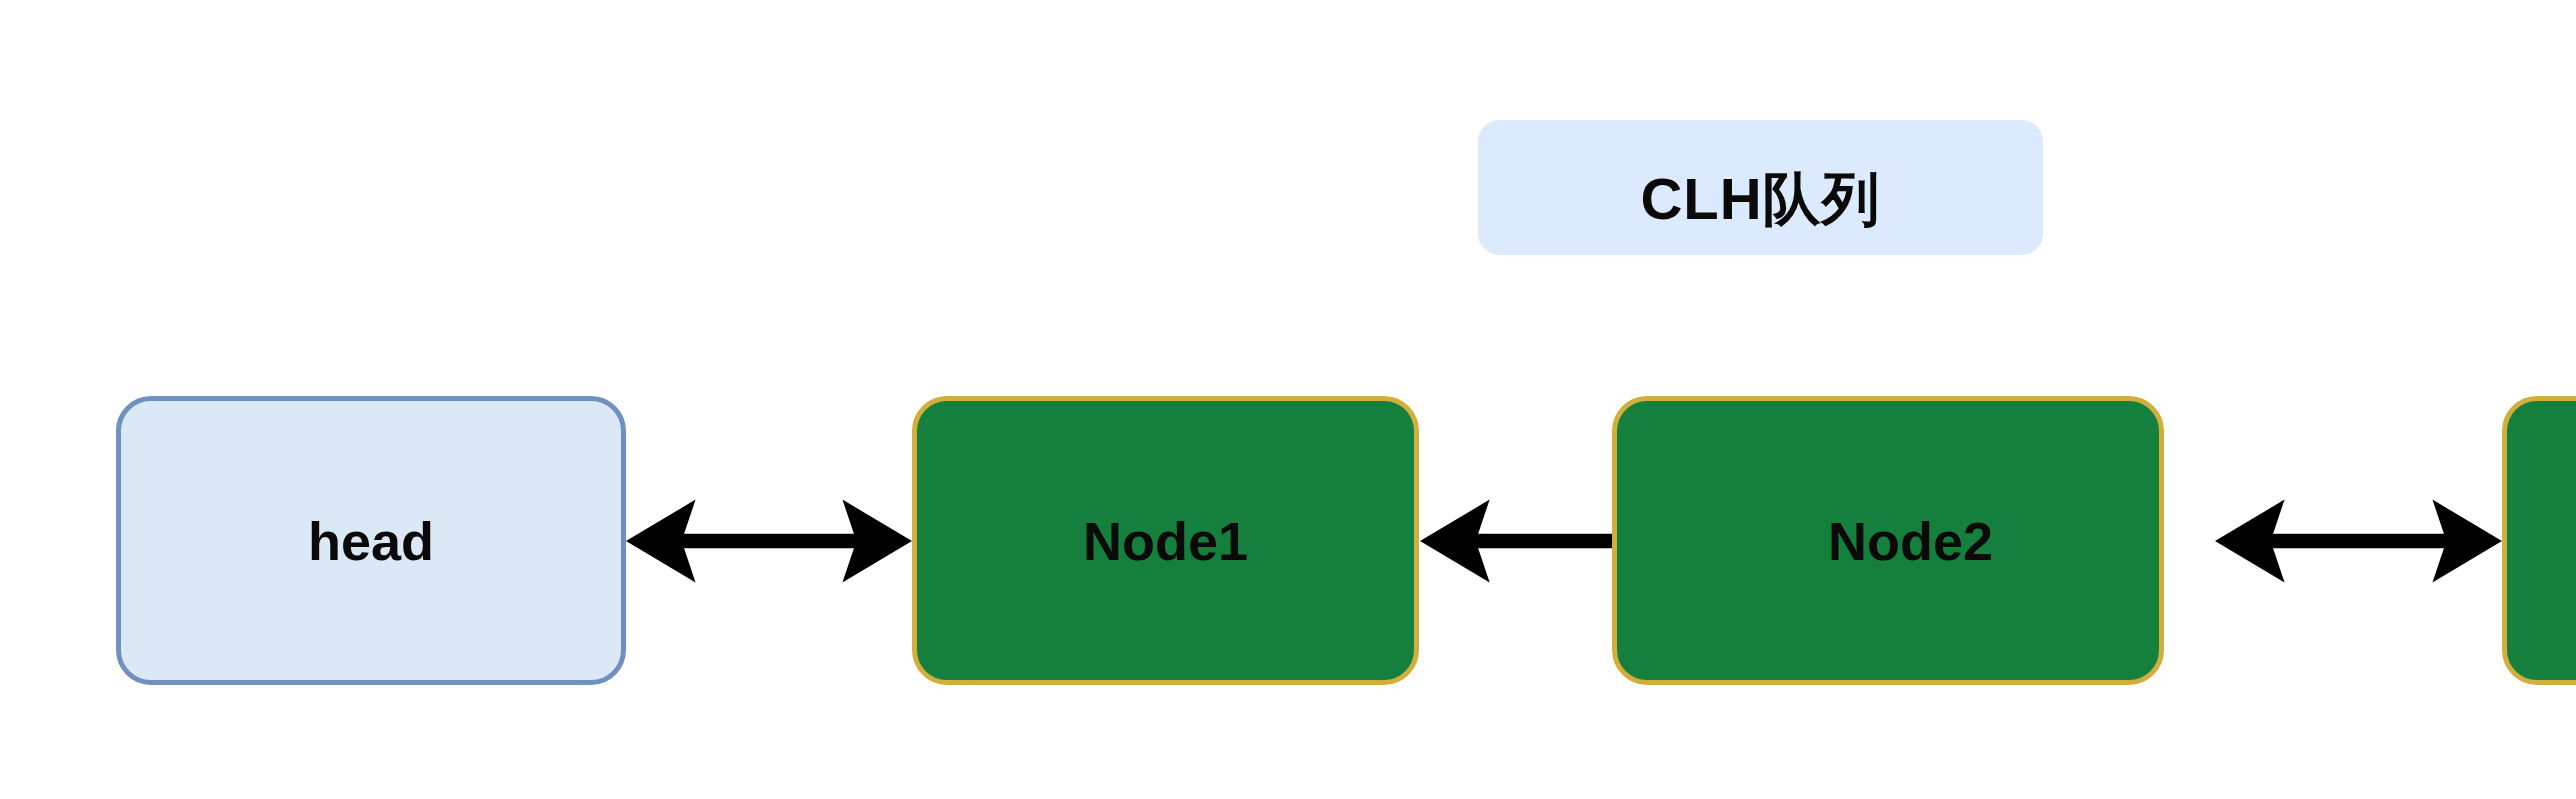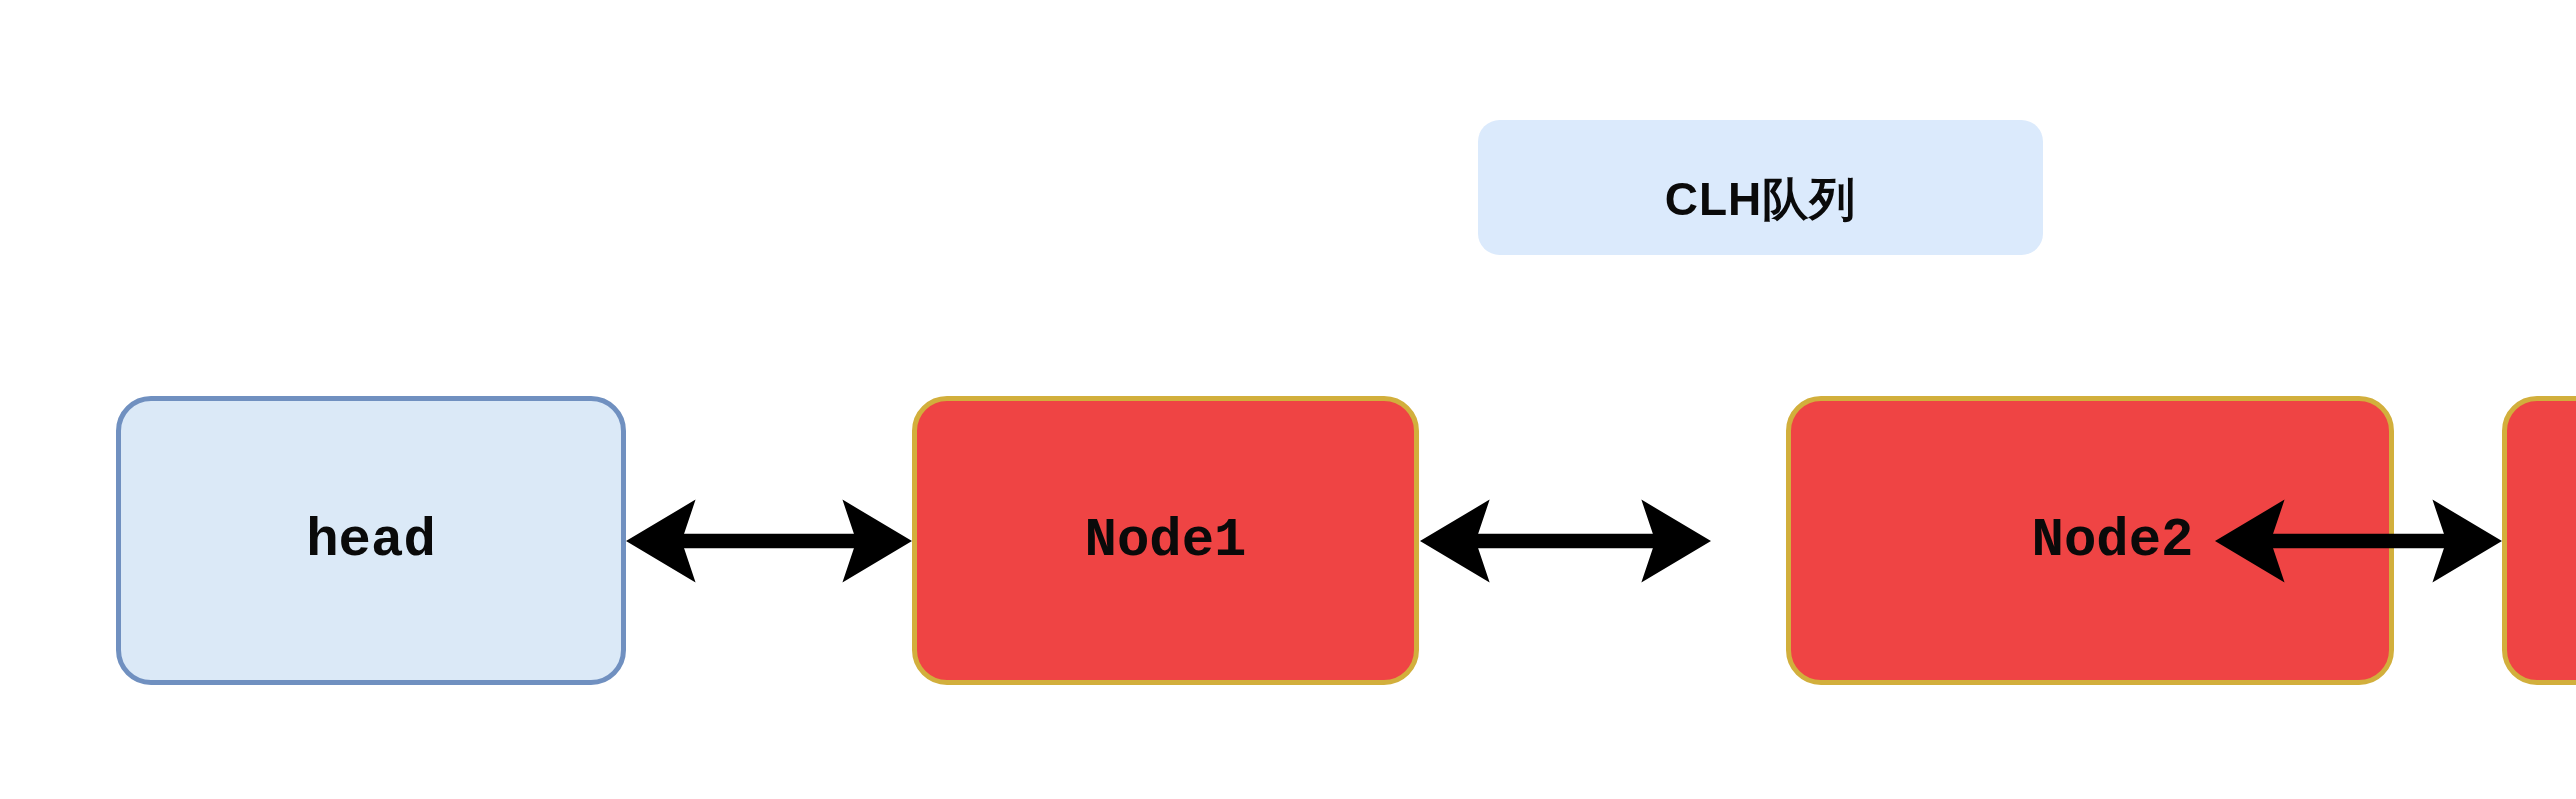--- a/index.html
+++ b/index.html
@@ -19,58 +19,57 @@
     position: absolute;
     left: 1478px; top: 120px;
     width: 565px; height: 135px;
     background: #dbeafc;
     border-radius: 21.6px;
     display: flex;
     align-items: center;
     justify-content: center;
   }
   .title-box .title-text {
-    font-size: 46px;
+    font-size: 58px;
     font-weight: 700;
     color: #0a0a0a;
     letter-spacing: 1px;
     white-space: nowrap;
     margin-top: 24px;
   }
   .qbox {
     position: absolute;
     top: 396px;
     height: 289px;
     border-radius: 35px;
     box-sizing: border-box;
     display: flex;
     flex-direction: row;
     align-items: center;
     justify-content: center;
     text-align: center;
-    font-family: Liberation Mono, monospace;
   }
   .qbox .line {
     font-size: 54px;
     font-weight: 700;
     color: #0a0a0a;
     line-height: 76px;
     white-space: nowrap;
   }
   .qbox.blue {
     background: #dbe9f7;
     border: 5.2px solid #7090c0;
   }
   .qbox.yellow {
-    background: #ef4444;
+    background: #15803d;
     border: 5.2px solid #d2af3c;
   }
   .box-head  { left: 116px;  width: 510px; }
   .box-node1 { left: 912px; width: 507px; }
-  .box-node2 { left: 1786px; width: 608px; padding-left: 45px; }
+  .box-node2 { left: 1612px; width: 552px; padding-left: 45px; }
   .box-node3 { left: 2502px; width: 509px; }
   .arrow {
     position: absolute;
     top: 497px;
     height: 88px;
   }
   .arrow-1 { left: 626px; width: 286px; }
   .arrow-2 { left: 1420px; width: 291px; }
   .arrow-3 { left: 2215px; width: 287px; }
   .arrow svg { display: block; width: 100%; height: 100%; }

